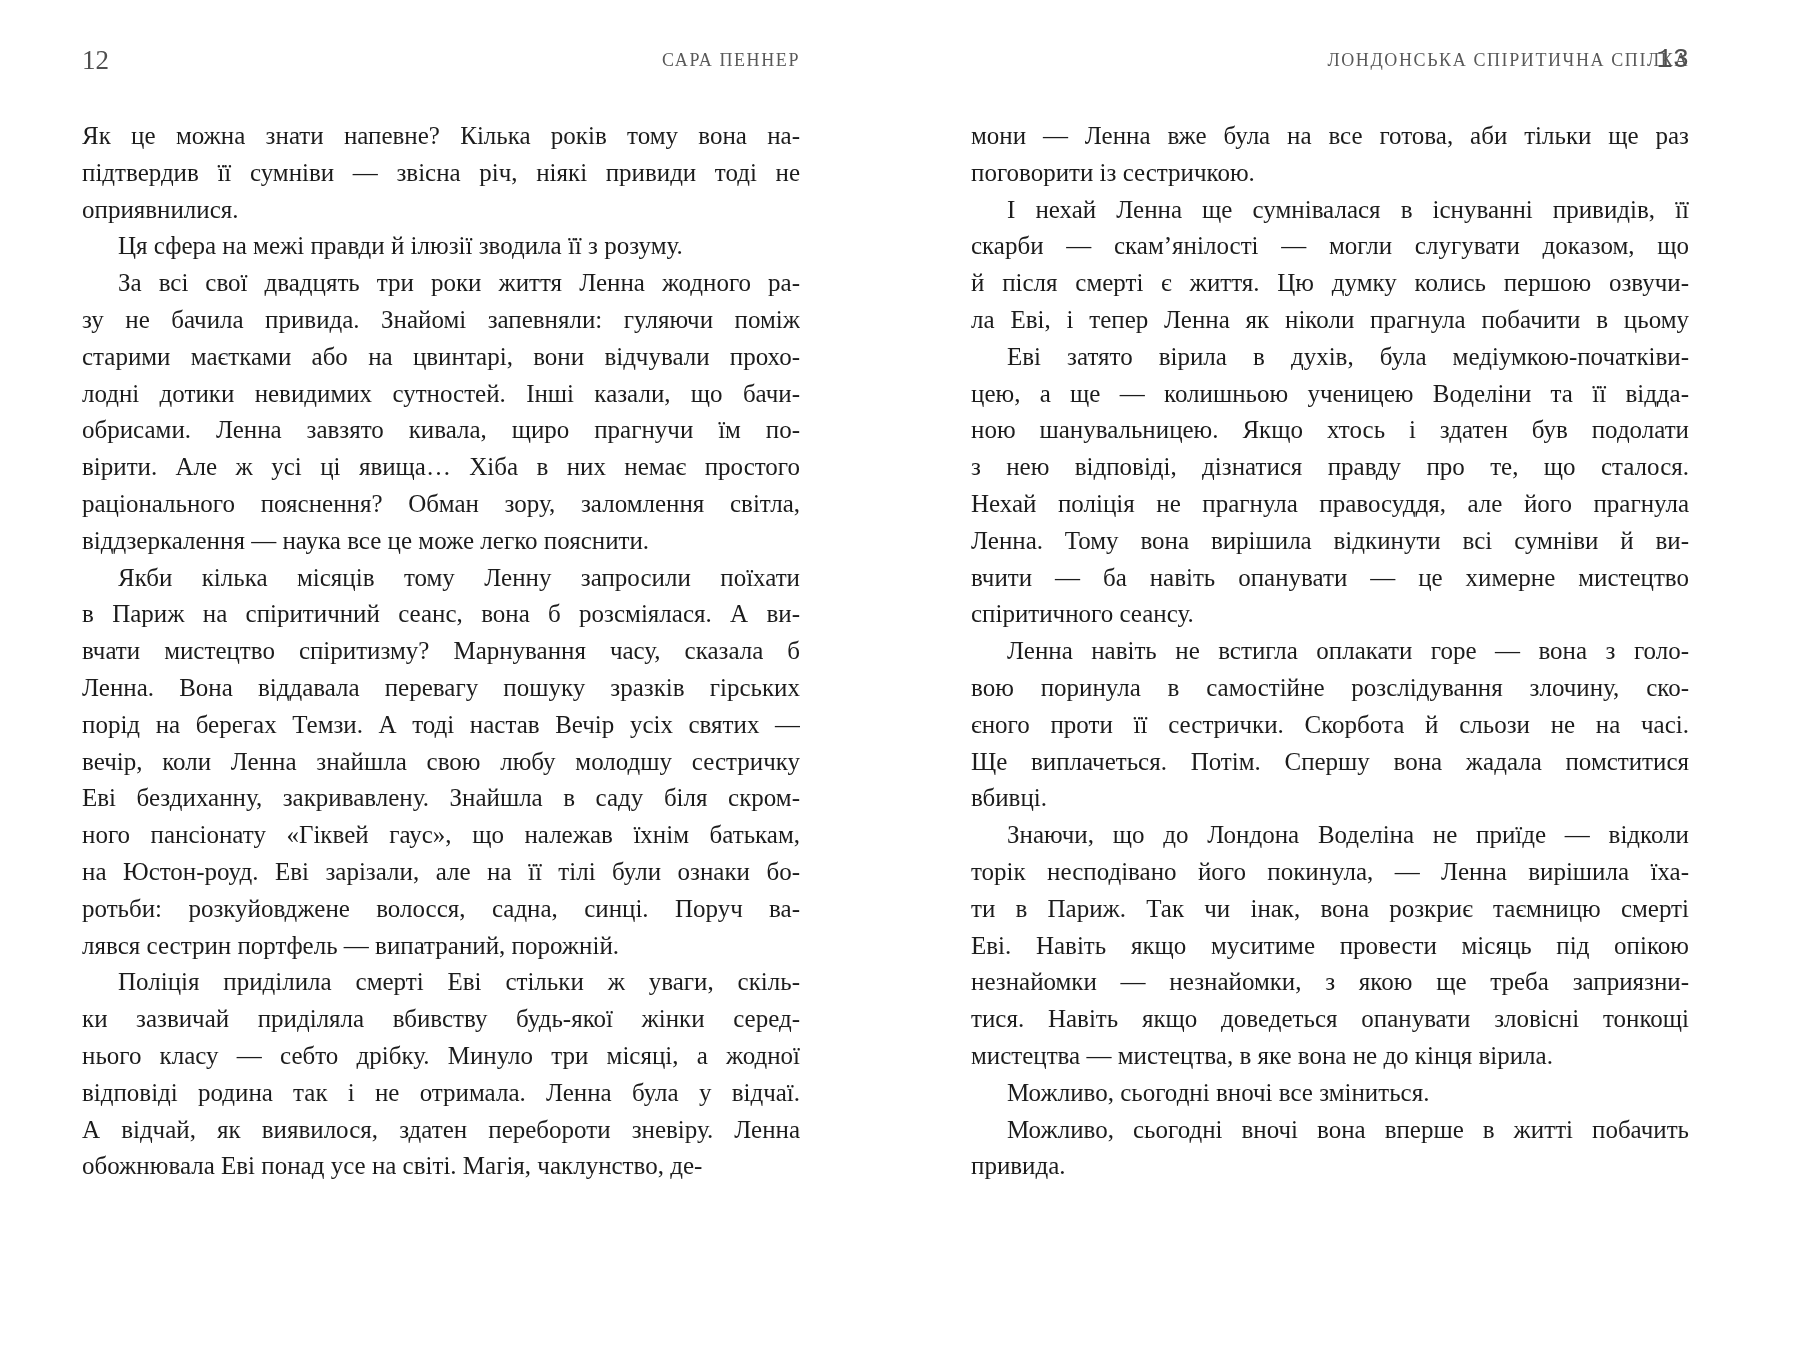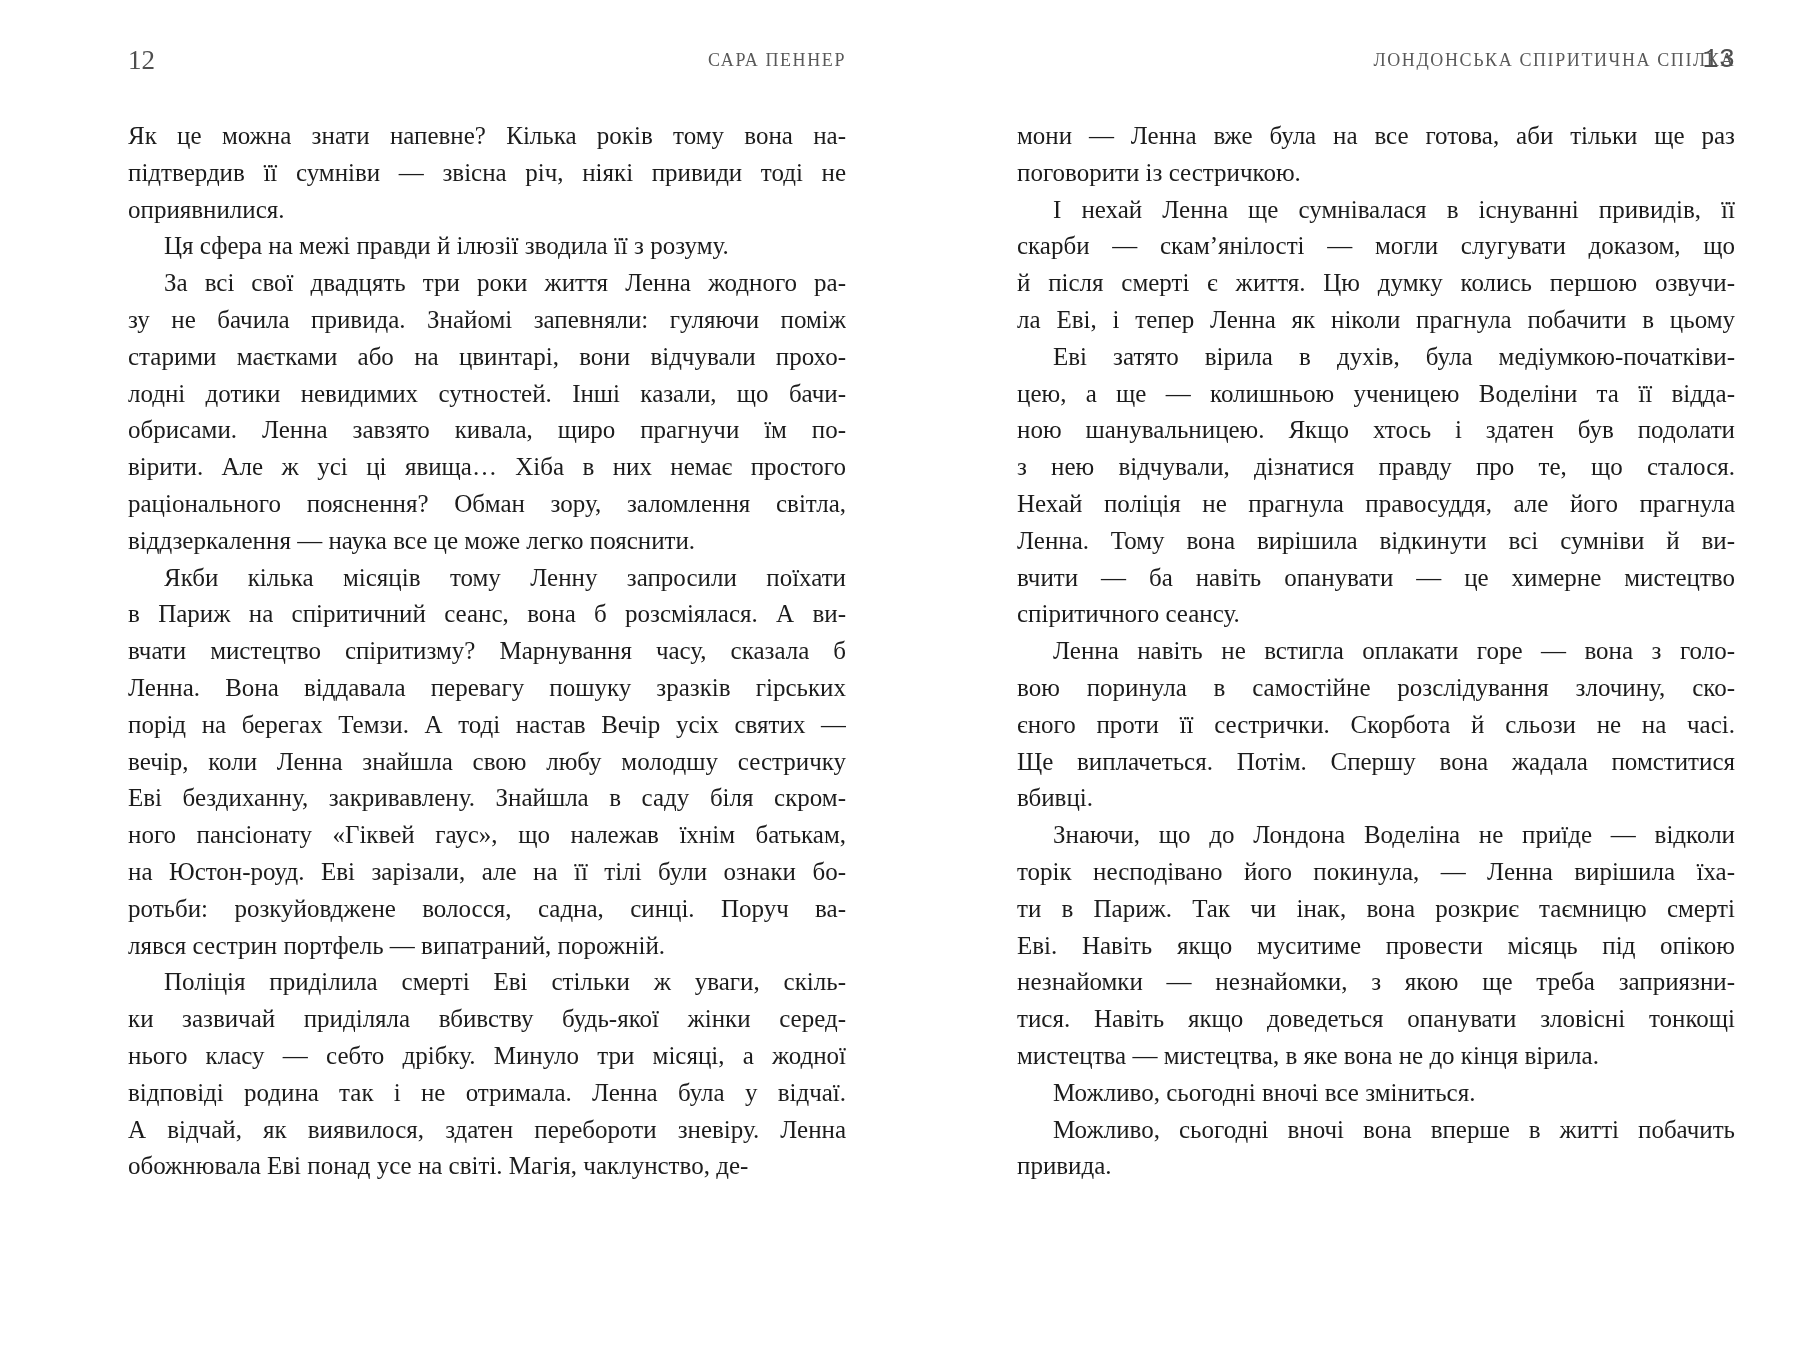--- a/index.html
+++ b/index.html
@@ -14,21 +14,20 @@
     display: flex;
     width: 1800px;
     height: 1350px;
     font-family: "Liberation Serif", "DejaVu Serif", serif;
     color: #1c1c1c;
   }
   .page {
     width: 900px;
     height: 1138px;
     box-sizing: border-box;
-    padding-left: 46px;
   }
   .page .col {
     width: 718px;
     padding-top: 45px;
     box-sizing: content-box;
   }
   .page.left .col  { margin-left: 82px; }
   .page.right .col { margin-left: 71px; }
 
   .page-header {
@@ -145,21 +144,21 @@
           <div class="para indent">
             <div class="line">І нехай Ленна ще сумнівалася в існуванні привидів, її</div>
             <div class="line">скарби — скам’янілості — могли слугувати доказом, що</div>
             <div class="line">й після смерті є життя. Цю думку колись першою озвучи-</div>
             <div class="line">ла Еві, і тепер Ленна як ніколи прагнула побачити в цьому</div>
           </div>
           <div class="para indent">
             <div class="line">Еві затято вірила в духів, була медіумкою-початківи-</div>
             <div class="line">цею, а ще — колишньою ученицею Воделіни та її відда-</div>
             <div class="line">ною шанувальницею. Якщо хтось і здатен був подолати</div>
-            <div class="line">з нею відчували, дізнатися правду про те, що сталося.</div>
+            <div class="line">з нею відповіді, дізнатися правду про те, що сталося.</div>
             <div class="line">Нехай поліція не прагнула правосуддя, але його прагнула</div>
             <div class="line">Ленна. Тому вона вирішила відкинути всі сумніви й ви-</div>
             <div class="line">вчити — ба навіть опанувати — це химерне мистецтво</div>
             <div class="line last">спіритичного сеансу.</div>
           </div>
           <div class="para indent">
             <div class="line">Ленна навіть не встигла оплакати горе — вона з голо-</div>
             <div class="line">вою поринула в самостійне розслідування злочину, ско-</div>
             <div class="line">єного проти її сестрички. Скорбота й сльози не на часі.</div>
             <div class="line">Ще виплачеться. Потім. Спершу вона жадала помститися</div>

